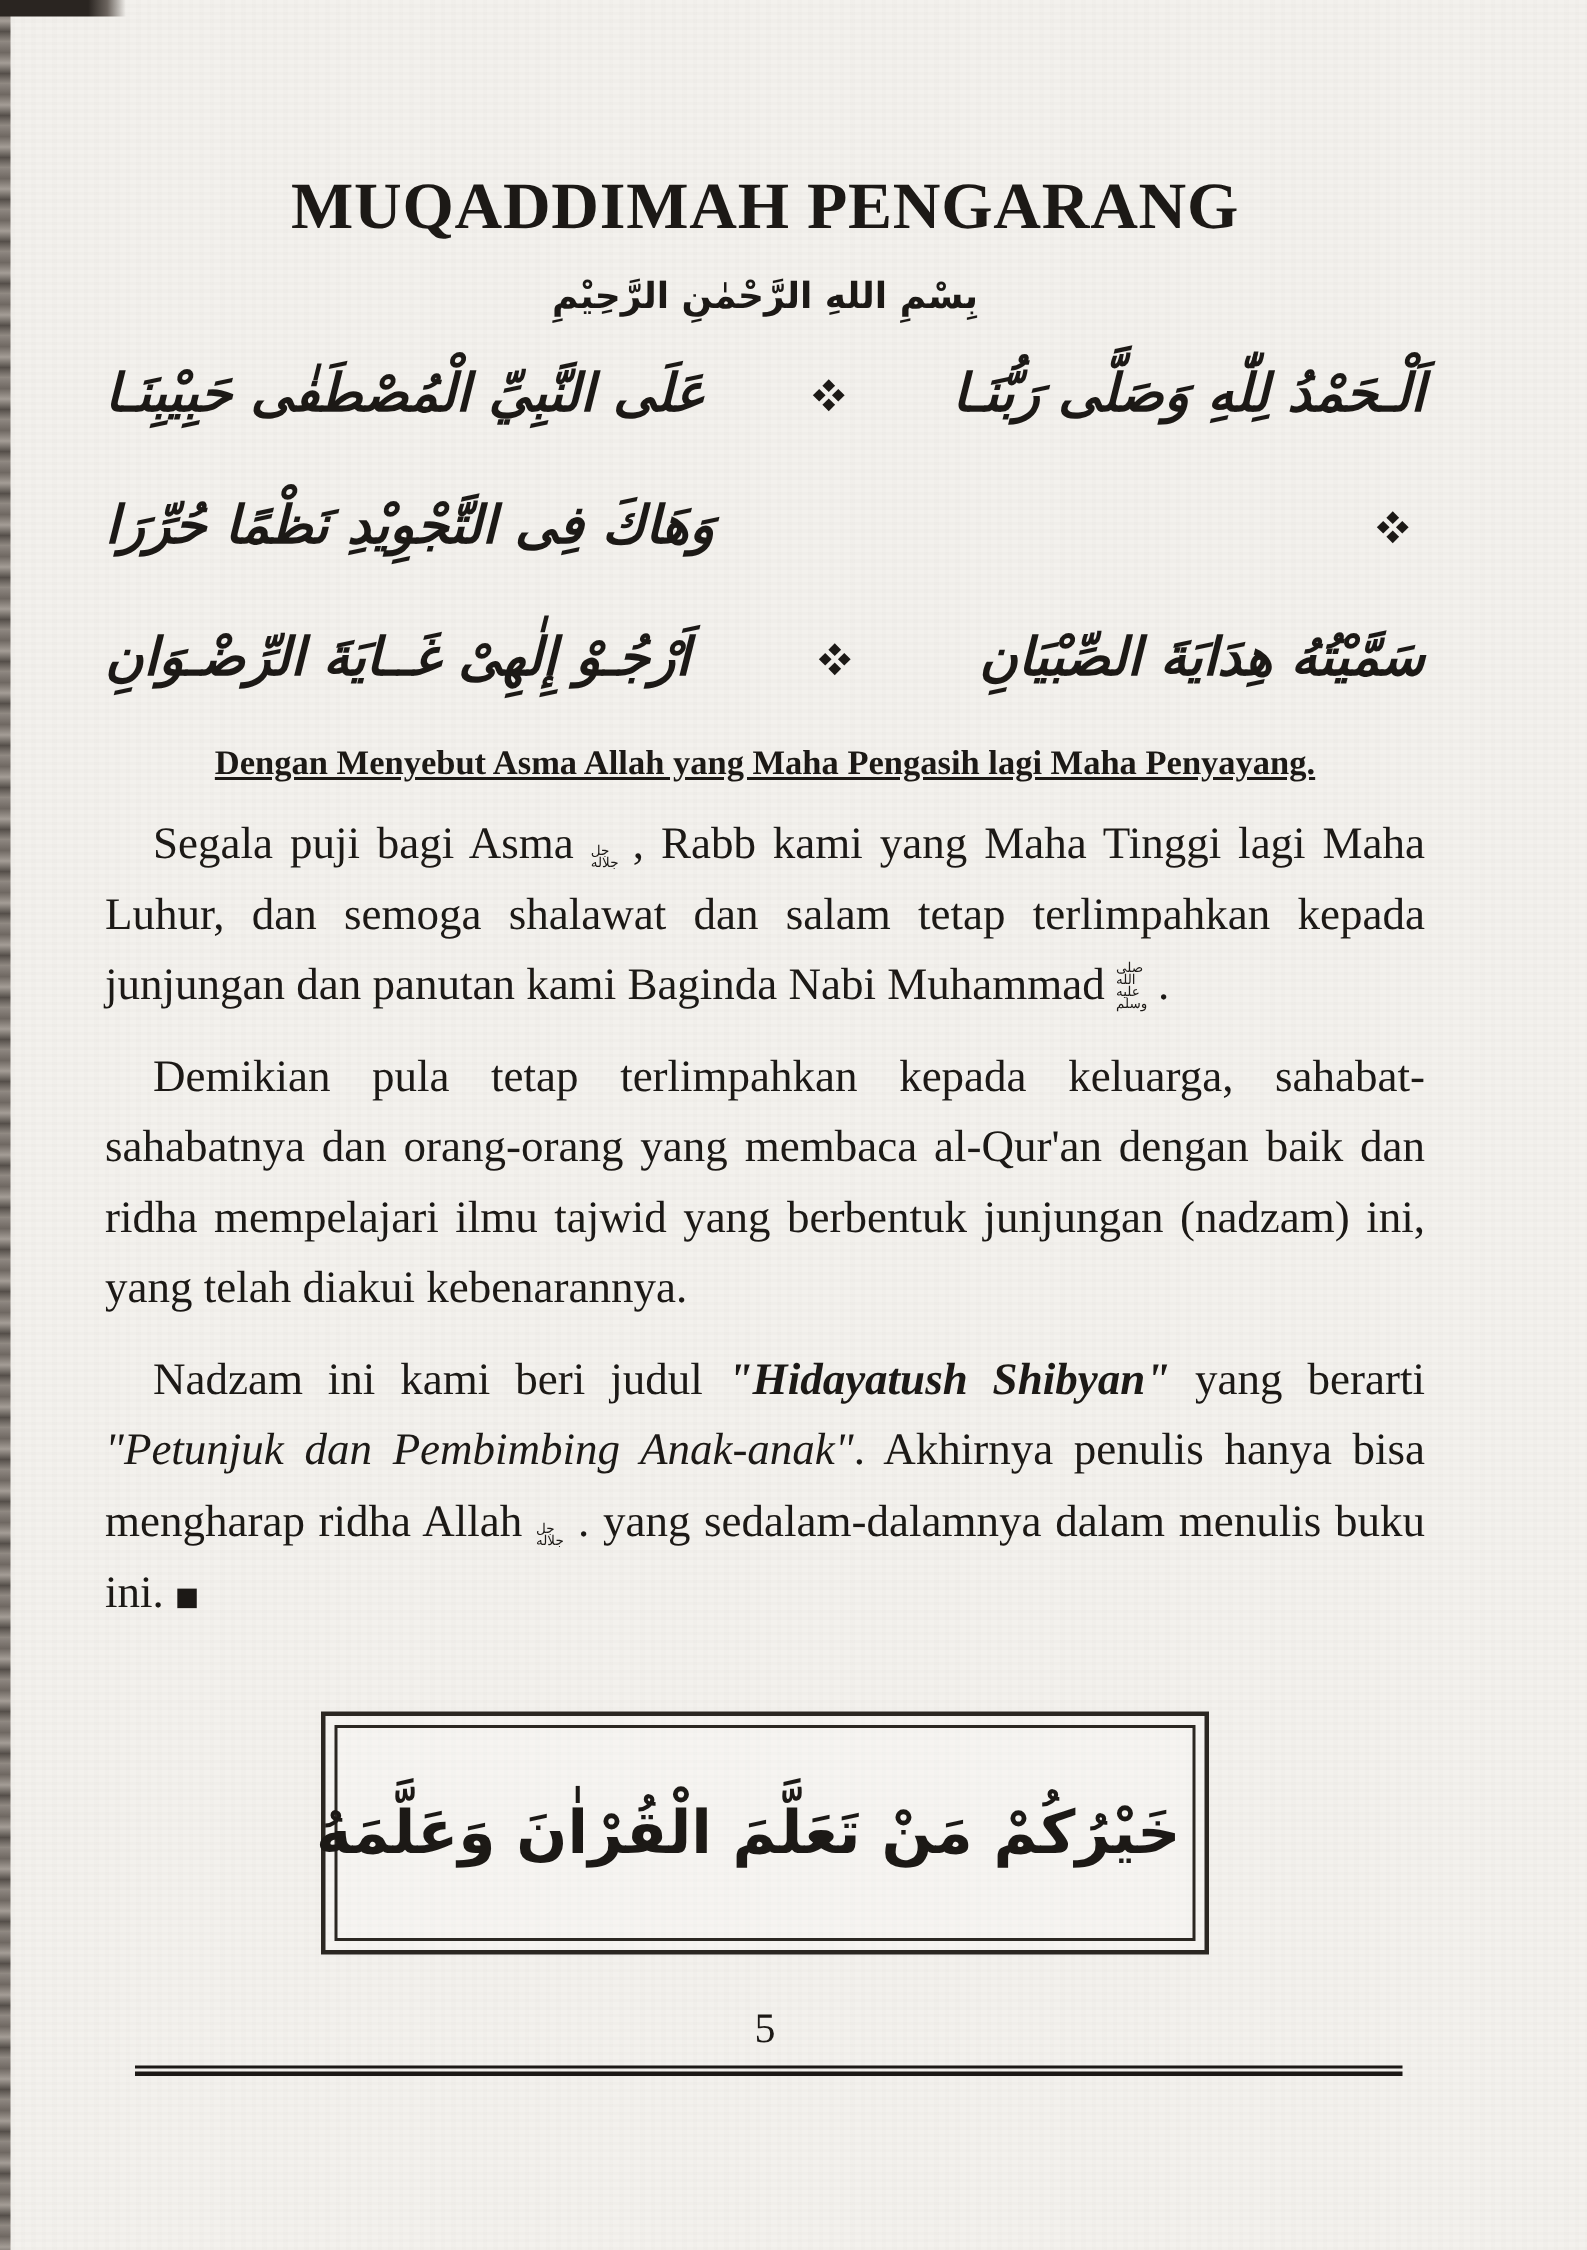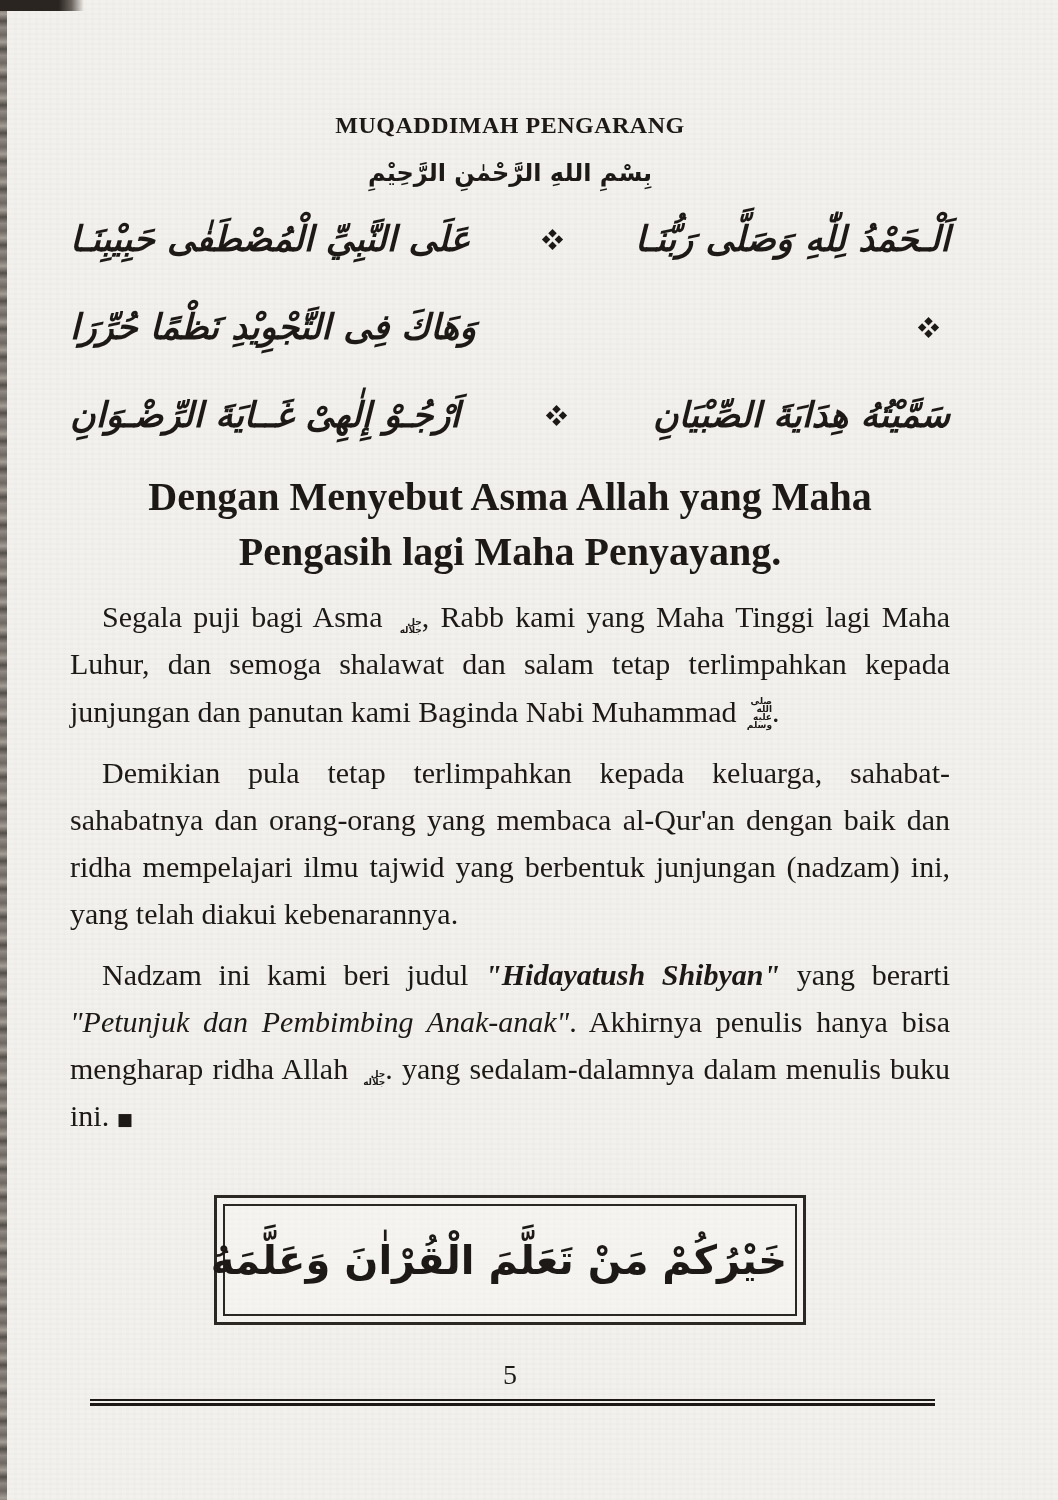--- a/index.html
+++ b/index.html
@@ -25,21 +25,21 @@
     background:repeating-linear-gradient(180deg,#8d8680 0px,#6f6862 7px,#a49d96 14px,#554f4a 21px,#938c85 28px);
   }
   .scan-top-mark{
     position:absolute;left:0;top:0;width:84px;height:11px;
     background:linear-gradient(90deg,#2a2521 0 70%, #6b645e 85%, rgba(107,100,94,0) 100%);
   }
   .content{margin-left:70px;width:880px;}
   .page-title{
     text-align:center;
     padding-top:112px;
-    font-size:24px;font-weight:bold;letter-spacing:0.5px;
+    font-size:44px;font-weight:bold;letter-spacing:0.5px;
   }
   .bismillah{
     margin-top:16px;
     text-align:center;direction:rtl;
     font-family:"DejaVu Sans", sans-serif;
     font-weight:bold;font-size:24px;line-height:1.5;
   }
   .poem{margin-top:4px;}
   .poem-line{
     display:flex;direction:rtl;justify-content:space-between;align-items:center;
@@ -54,52 +54,52 @@
     background-image:linear-gradient(var(--ink),var(--ink)),linear-gradient(var(--ink),var(--ink)),
                      linear-gradient(var(--ink),var(--ink)),linear-gradient(var(--ink),var(--ink));
     background-size:6px 6px;
     background-position:0 0,9px 0,0 9px,9px 9px;
     background-repeat:no-repeat;
     transform:rotate(45deg);
   }
   .section-heading{
     margin:10px auto 0;width:830px;
     text-align:center;font-weight:bold;
-    font-size:40px;line-height:1.38;
+    font-size:23px;line-height:1.38;text-decoration:underline;
   }
   .paragraphs{margin-top:2px;}
   .body-para{
     margin-top:14px;
     font-size:30px;line-height:1.57;
     text-align:justify;text-indent:32px;
   }
   .it{font-style:italic;}
   .bi{font-style:italic;font-weight:bold;}
   .sym{
     display:inline-block;width:28px;
     font-family:"DejaVu Sans", sans-serif;
-    font-size:9px;line-height:8px;font-weight:bold;
-    text-align:right;direction:rtl;
+    font-size:9px;line-height:8px;font-weight:normal;
+    text-align:left;direction:rtl;
     white-space:normal;vertical-align:-6px;
     text-indent:0;
   }
   .sq{
     font-family:"DejaVu Sans", sans-serif;
     font-size:17px;vertical-align:1px;
   }
   .call-box{
     margin:56px auto 0;
     width:592px;
     border:3px solid #2b2722;
     padding:6px;
     background:rgba(255,255,255,0.25);
   }
   .call-box-inner{
     border:2px solid #2b2722;
-    padding:26px 8px;
+    padding:42px 8px;
     text-align:center;
   }
   .calligraphy{
     direction:rtl;white-space:nowrap;
     font-family:"DejaVu Sans", sans-serif;
     font-weight:bold;font-size:40px;line-height:1.4;
   }
   .page-number{
     margin-top:34px;
     text-align:center;font-size:28px;

